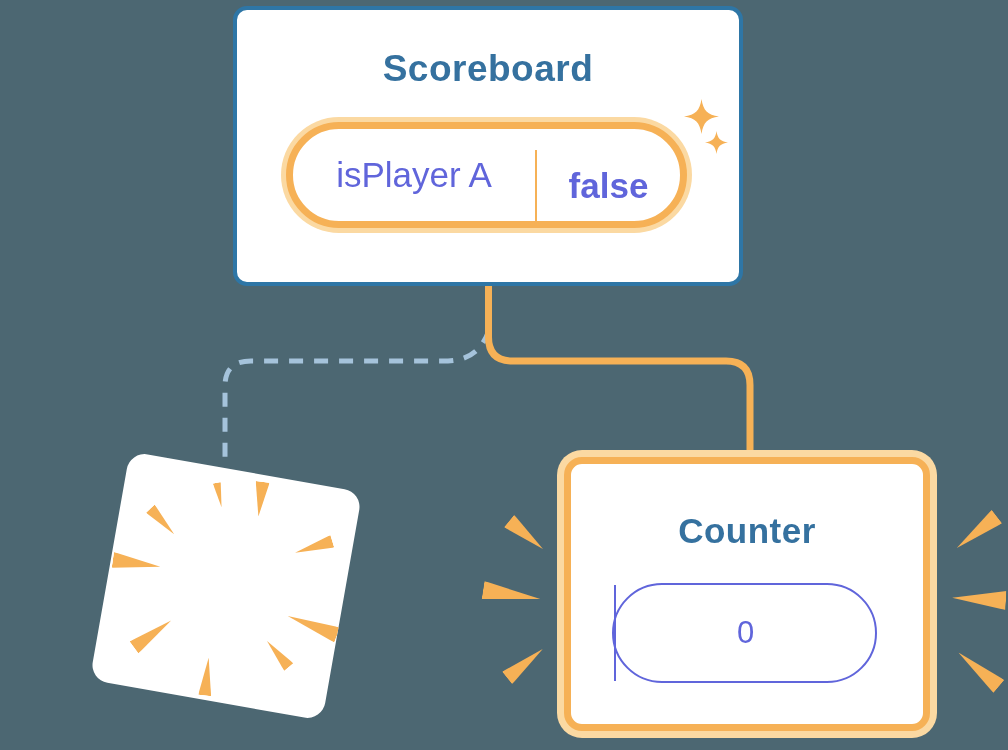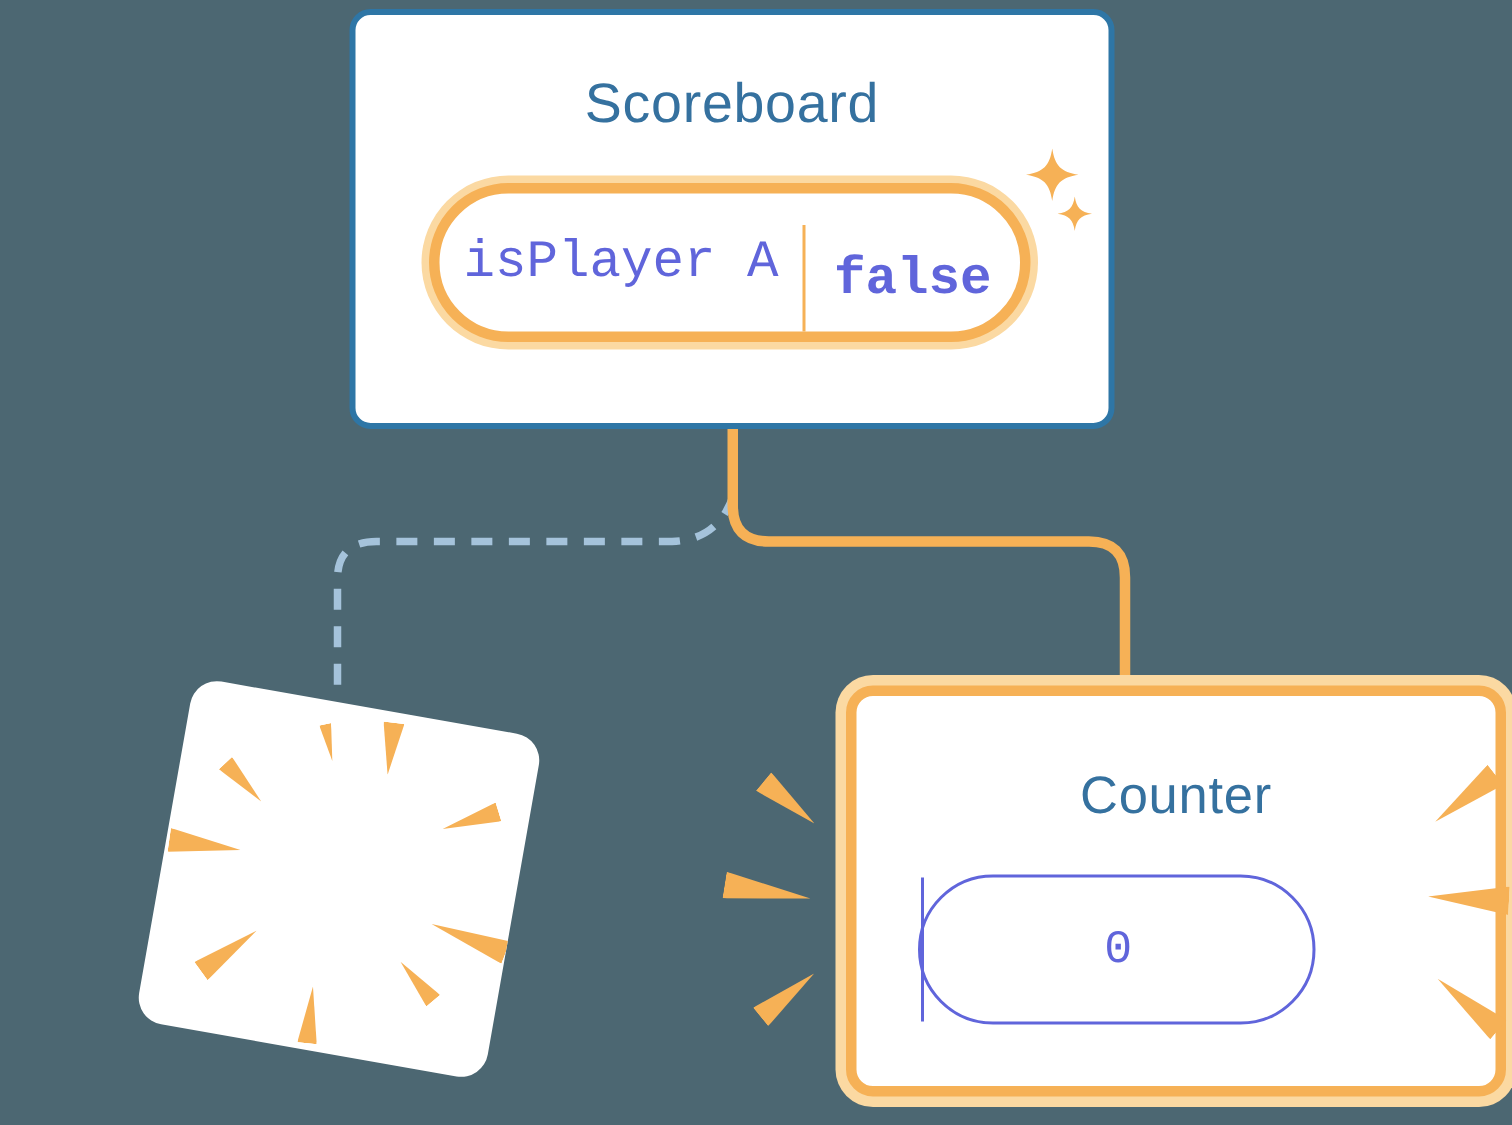--- a/index.html
+++ b/index.html
@@ -28,40 +28,40 @@
 
   #scoreboard-card {
     left: 233px; top: 6px;
     width: 510px; height: 280px;
     border: 4px solid var(--card-border-blue, #2E76A6);
     border-radius: 14px;
   }
 
   #counter-card {
     left: 564px; top: 457px;
-    width: 440px; height: 274px;
+    width: 366px; height: 274px;
     border: 7px solid var(--orange, #F6B156);
     box-shadow: 0 0 0 7px var(--orange-halo, #FBD9A2);
     border-radius: 18px;
   }
 
   #destroyed-card {
     left: 108px; top: 470px;
     width: 236px; height: 232px;
     border-radius: 18px;
     transform: rotate(10deg);
     overflow: hidden;
   }
 
   .card-title {
     position: absolute;
     left: 0; width: 100%;
     text-align: center;
     color: var(--title-blue, #35719F);
-    font-weight: 400;
+    font-weight: 700;
     letter-spacing: 0.5px;
   }
   #scoreboard-title { top: 38px; font-size: 37px; }
   #counter-title   { top: 47px; font-size: 35px; }
 
   .pill {
     position: absolute;
     background: var(--card, #fff);
     box-sizing: border-box;
     display: flex;
@@ -85,21 +85,20 @@
     border: 2px solid var(--purple, #6065DB);
   }
   #counter-pill .cell { font-size: 31px; color: var(--purple, #6065DB); }
   #counter-pill .key-cell { width: 173px; }
   #counter-pill .val-cell { flex: 1; border-left: 2px solid var(--purple, #6065DB); }
 
   .cell {
     display: flex;
     align-items: center;
     justify-content: center;
-    font-family: Liberation Mono, monospace;
   }
 
   .sparkle { position: absolute; z-index: 3; }
   #sparkle-big   { left: 447px; top: 89px;  width: 35px; height: 35px; }
   #sparkle-small { left: 468px; top: 121px; width: 23px; height: 23px; }
 
   .ray {
     position: absolute;
     background: var(--orange, #F6B156);
     clip-path: polygon(0 0, 0 100%, 100% 50%);

